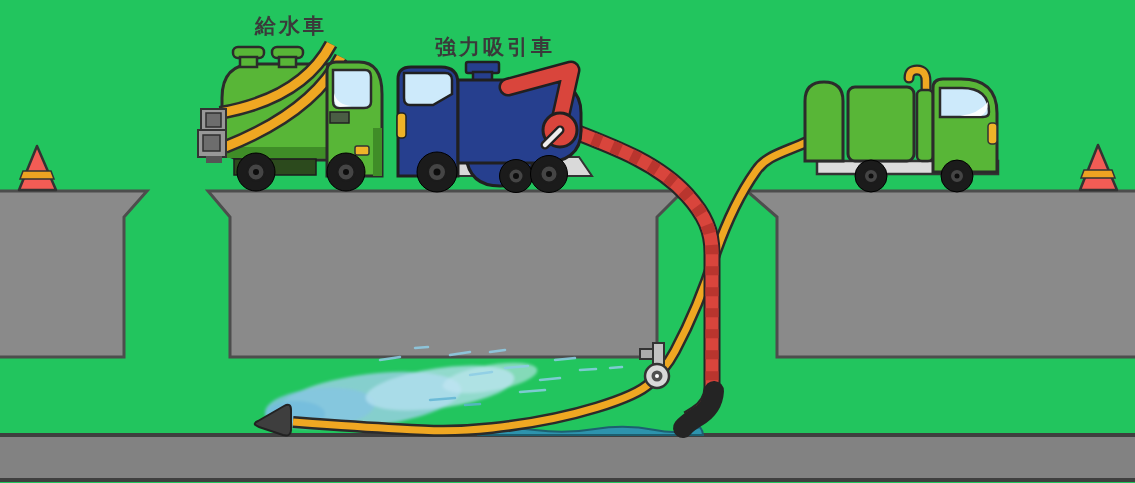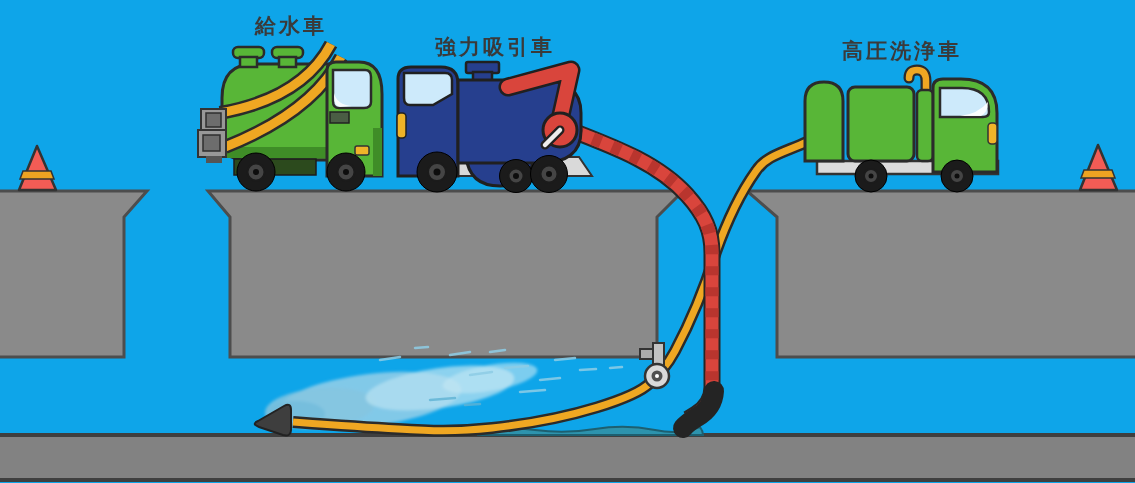--- a/index.html
+++ b/index.html
@@ -1,19 +1,19 @@
 <!DOCTYPE html>
 <html><head>
 <meta charset="utf-8">
 <style>
   html,body{margin:0;padding:0;background:#e8e8e8;}
   .stage{
     position:relative;
     width:1135px;height:483px;
-    background:#0ea5e9;
+    background:#22c55e;
     overflow:hidden;
     font-family:"Liberation Sans","DejaVu Sans",sans-serif;
   }
   .stage svg{position:absolute;left:0;top:0;}
   .truck-label{
     position:absolute;
     text-align:center;
     font-size:21px;
     font-weight:bold;
     color:#3a3a3a;
@@ -195,15 +195,14 @@
     <polygon points="23,171 51,171 54,179 20,179" fill="#eda322" stroke="#333333" stroke-width="1.5"></polygon>
   </g>
   <g>
     <path d="M 1098,145 L 1117,190 L 1080,190 Z" fill="#f25c55" stroke="#333333" stroke-width="2.5" stroke-linejoin="round"></path>
     <polygon points="1084,170 1112,170 1115,178 1081,178" fill="#eda322" stroke="#333333" stroke-width="1.5"></polygon>
   </g>
 </svg>
 
 <div class="truck-label lbl-water">給水車</div>
 <div class="truck-label lbl-suction">強力吸引車</div>
-<div class="truck-label lbl-washer">高圧洗浄車</div>
 
 </div>
 
 </body></html>

